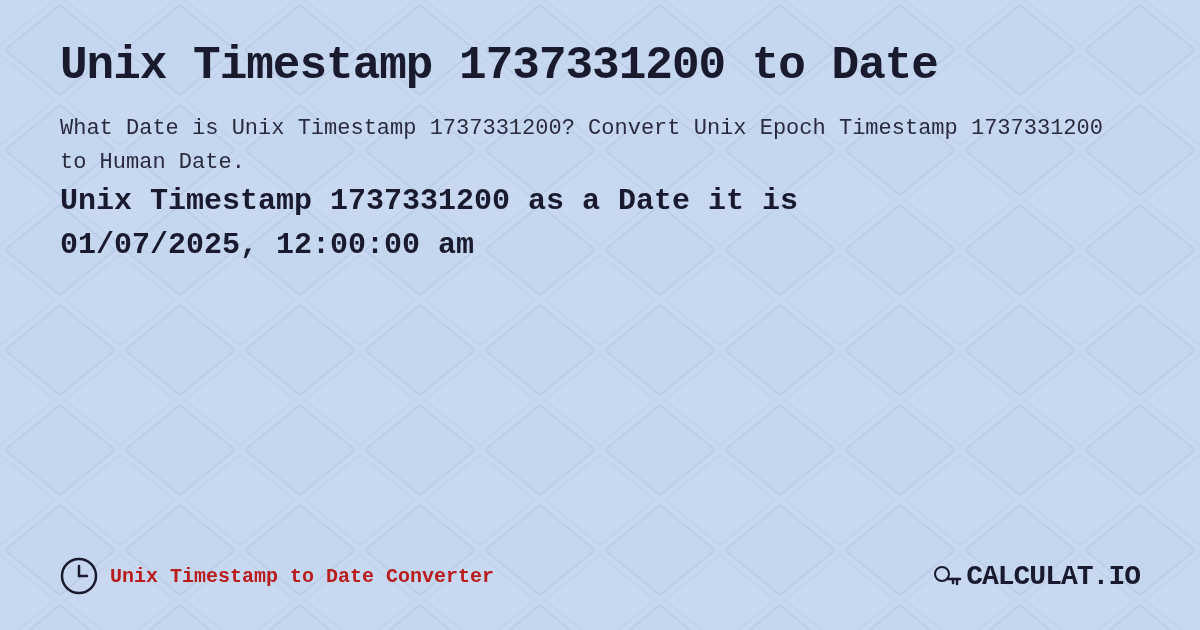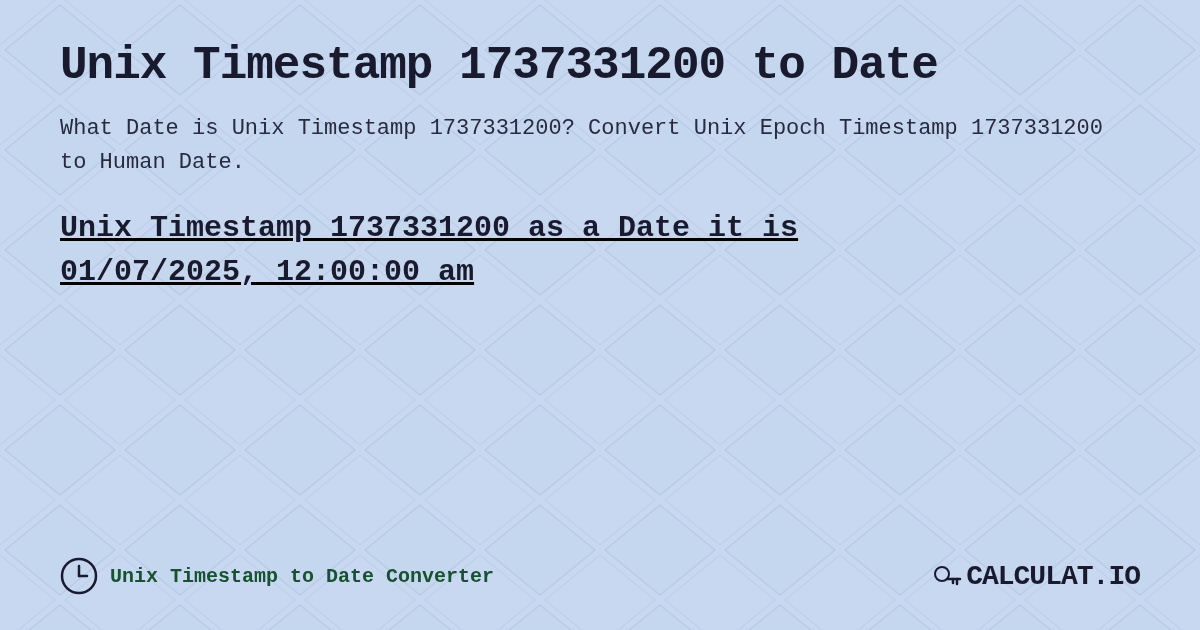--- a/index.html
+++ b/index.html
@@ -55,22 +55,21 @@
     .description {
       font-size: 22px;
       font-family: 'Courier New', Courier, monospace;
       color: #2a2a3e;
       line-height: 1.55;
       margin-top: 20px;
       max-width: 1060px;
     }
 
     .result-section {
-      margin-top: 27px;
-      text-decoration: underline;
+      margin-top: 0;
     }
 
     .result-text {
       font-size: 30px;
       font-weight: 900;
       font-family: 'Courier New', Courier, monospace;
       color: #1a1a2e;
       line-height: 1.45;
       max-width: 1060px;
     }
@@ -92,21 +91,21 @@
     .clock-icon {
       width: 38px;
       height: 38px;
       flex-shrink: 0;
     }
 
     .footer-label {
       font-size: 20px;
       font-family: 'Courier New', Courier, monospace;
       font-weight: 700;
-      color: #14532d;
+      color: #b91c1c;
     }
 
     .logo-area {
       display: flex;
       align-items: center;
     }
 
     .logo-icon {
       width: 36px;
       height: 36px;

